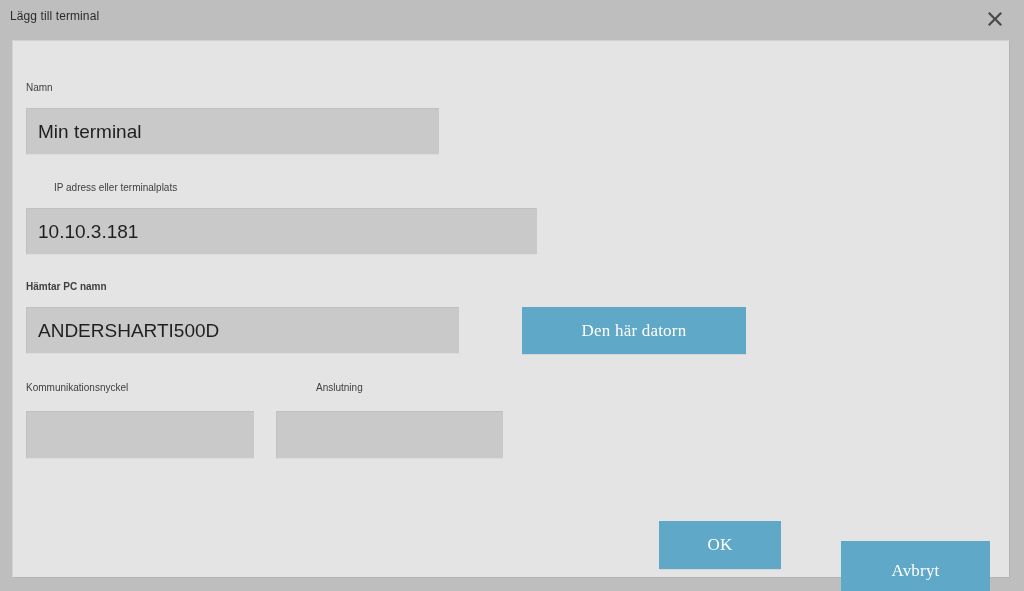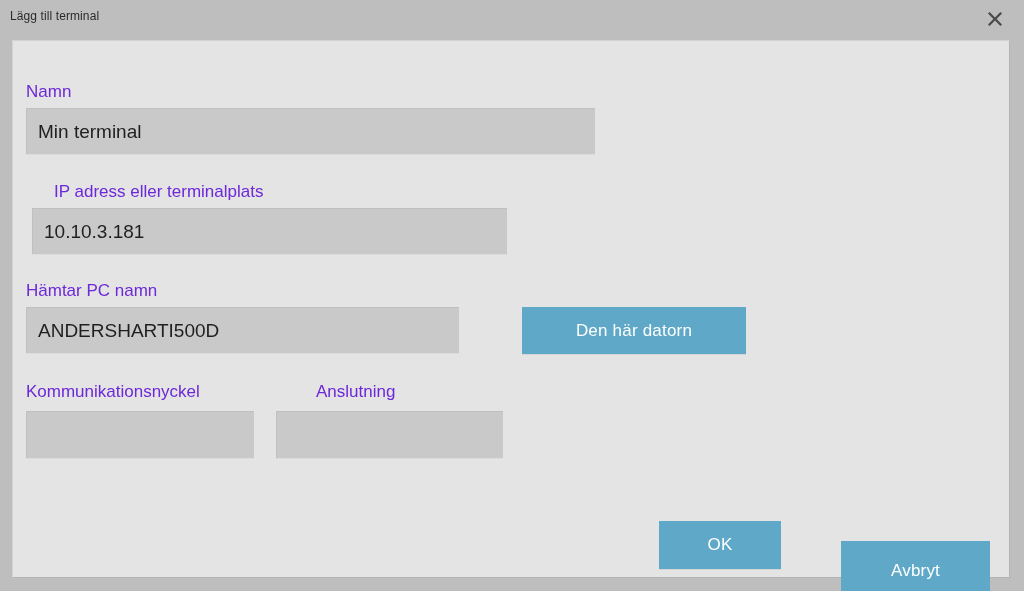--- a/index.html
+++ b/index.html
@@ -64,22 +64,22 @@
     background: #e4e4e4;
     border-top: 1px solid #d2d2d2;
     border-left: 1px solid #d2d2d2;
     border-right: 1px solid #b4b4b4;
     border-bottom: 1px solid #b4b4b4;
     box-sizing: border-box;
   }
 
   .field-label {
     position: absolute;
-    font-size: 17px;
-    color: #6d28d9;
+    font-size: 10px;
+    color: #404040;
     white-space: nowrap;
   }
 
   .text-input {
     position: absolute;
     background: #c9c9c9;
     border: none;
     border-top: 1px solid #c0c0c0;
     border-left: 1px solid #c0c0c0;
     box-sizing: border-box;
@@ -87,41 +87,41 @@
     font-size: 19px;
     color: #1f1f1f;
     padding: 0 11px;
     outline: none;
     box-shadow: 0 1px 0 0 #dcdcdc;
   }
   .text-input::placeholder { color: #8e8e8e; }
 
   
   .lbl-namn      { left: 13px;  top: 41px; }
-  .inp-namn      { left: 13px;  top: 67px;  width: 569px; height: 46px; }
+  .inp-namn      { left: 13px;  top: 67px;  width: 413px; height: 46px; }
 
   .lbl-ip        { left: 13px;  top: 141px; margin-left: 28px; }
-  .inp-ip        { left: 19px;  top: 167px; width: 475px; height: 46px; }
+  .inp-ip        { left: 13px;  top: 167px; width: 511px; height: 46px; }
 
-  .lbl-pc        { left: 13px;  top: 240px; }
+  .lbl-pc        { left: 13px;  top: 240px; font-weight: bold; }
   .inp-pc        { left: 13px;  top: 266px; width: 433px; height: 46px; }
 
   .lbl-key       { left: 13px;  top: 341px; }
   .inp-key       { left: 13px;  top: 370px; width: 228px; height: 47px; }
 
   .lbl-conn      { left: 263px; top: 341px; margin-left: 40px; }
   .inp-conn      { left: 263px; top: 370px; width: 227px; height: 47px; }
 
   
   .btn {
     position: absolute;
     background: #5fa8c8;
     border: none;
     color: #ffffff;
-    font-family: Liberation Sans, sans-serif;
+    font-family: Liberation Serif, serif;
     font-size: 17px;
     letter-spacing: 0.2px;
     cursor: pointer;
     box-sizing: border-box;
     display: flex;
     align-items: center;
     justify-content: center;
     box-shadow: 0 1px 0 0 #d6d6d6;
   }
 

